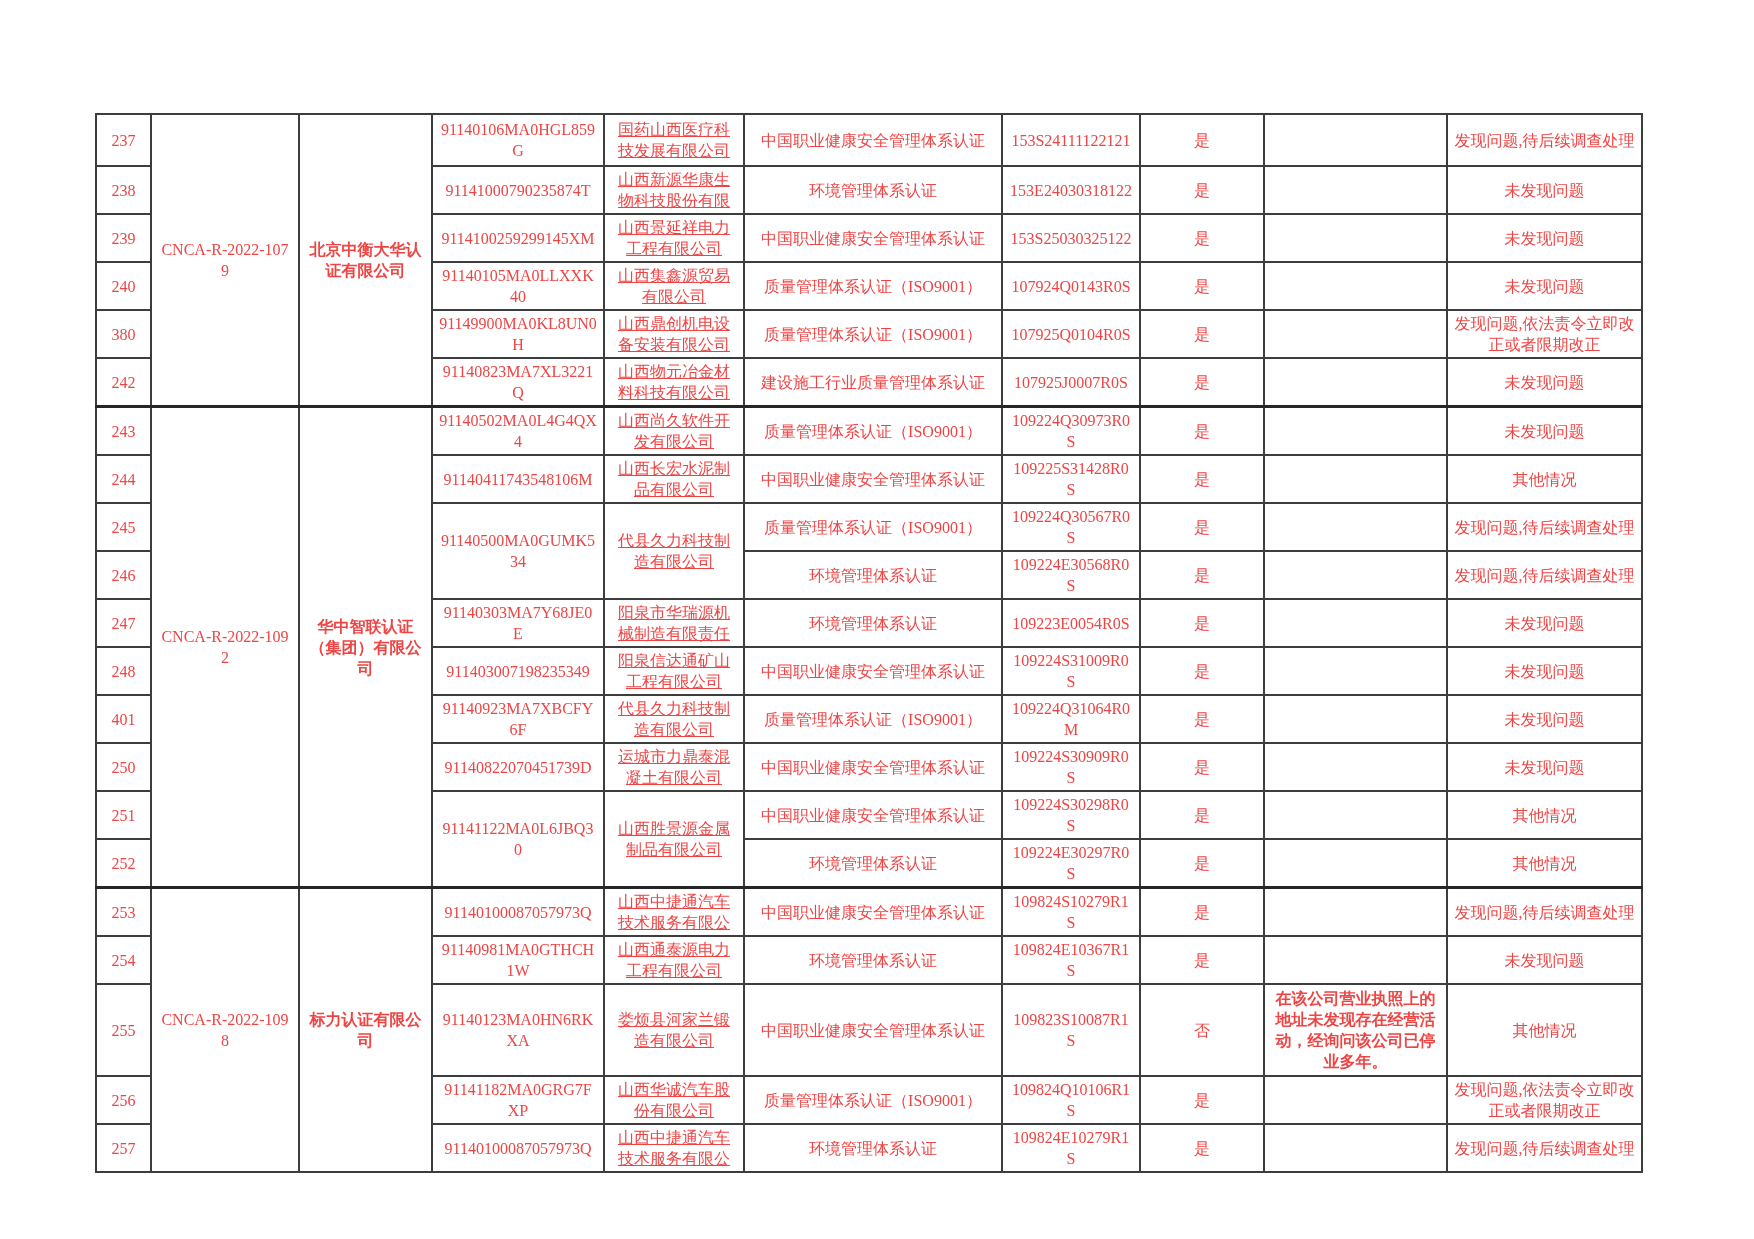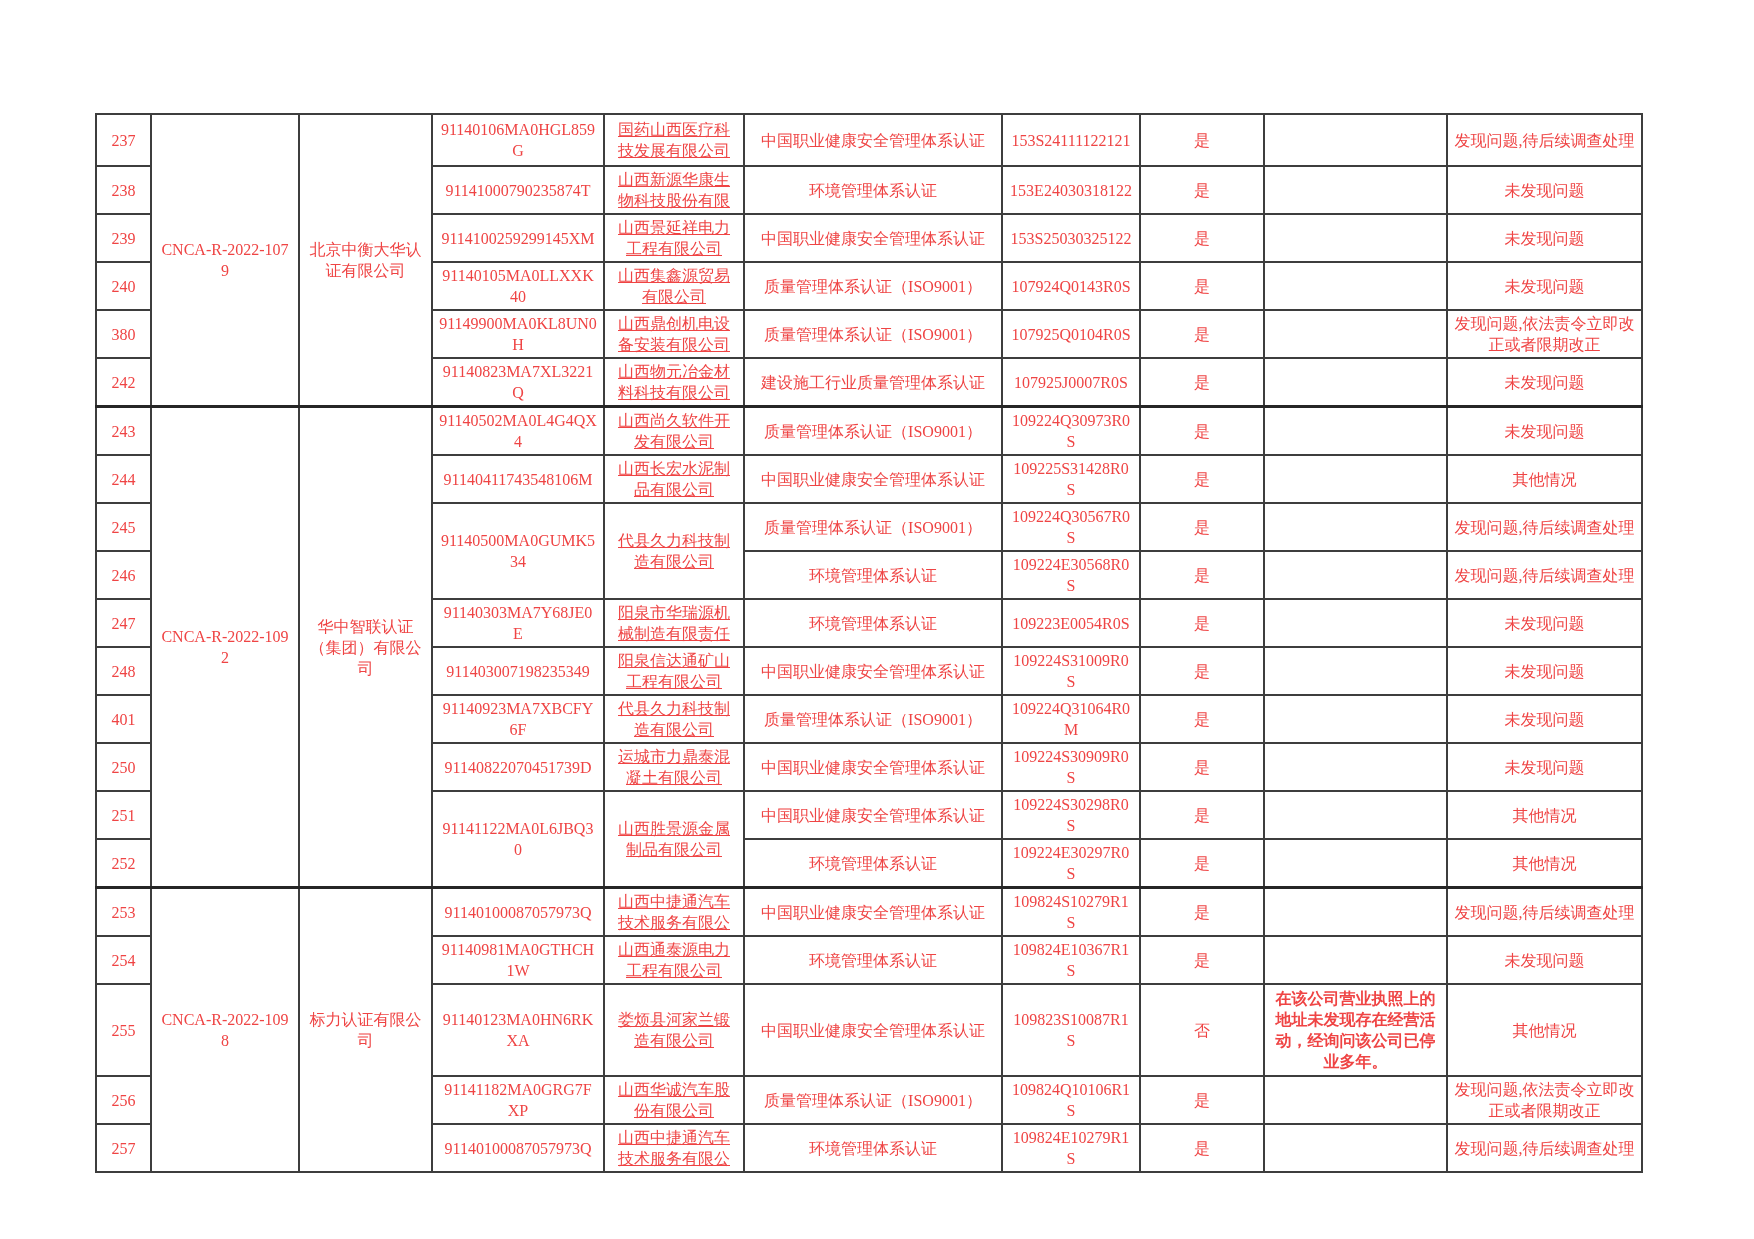--- a/index.html
+++ b/index.html
@@ -50,20 +50,21 @@
     text-align: left;
     padding: 2px 5px;
     line-height: 22px;
     font-weight: bold;
   }
   td.reg-cell {
     padding: 2px 4px;
   }
   td.body-cell {
     padding: 2px 8px;
+    font-weight: bold;
   }
 </style>
 </head>
 <body>
 
 <div class="page">
   <table class="doc-table">
     <colgroup>
       <col style="width:55px">
         <col style="width:148px">

